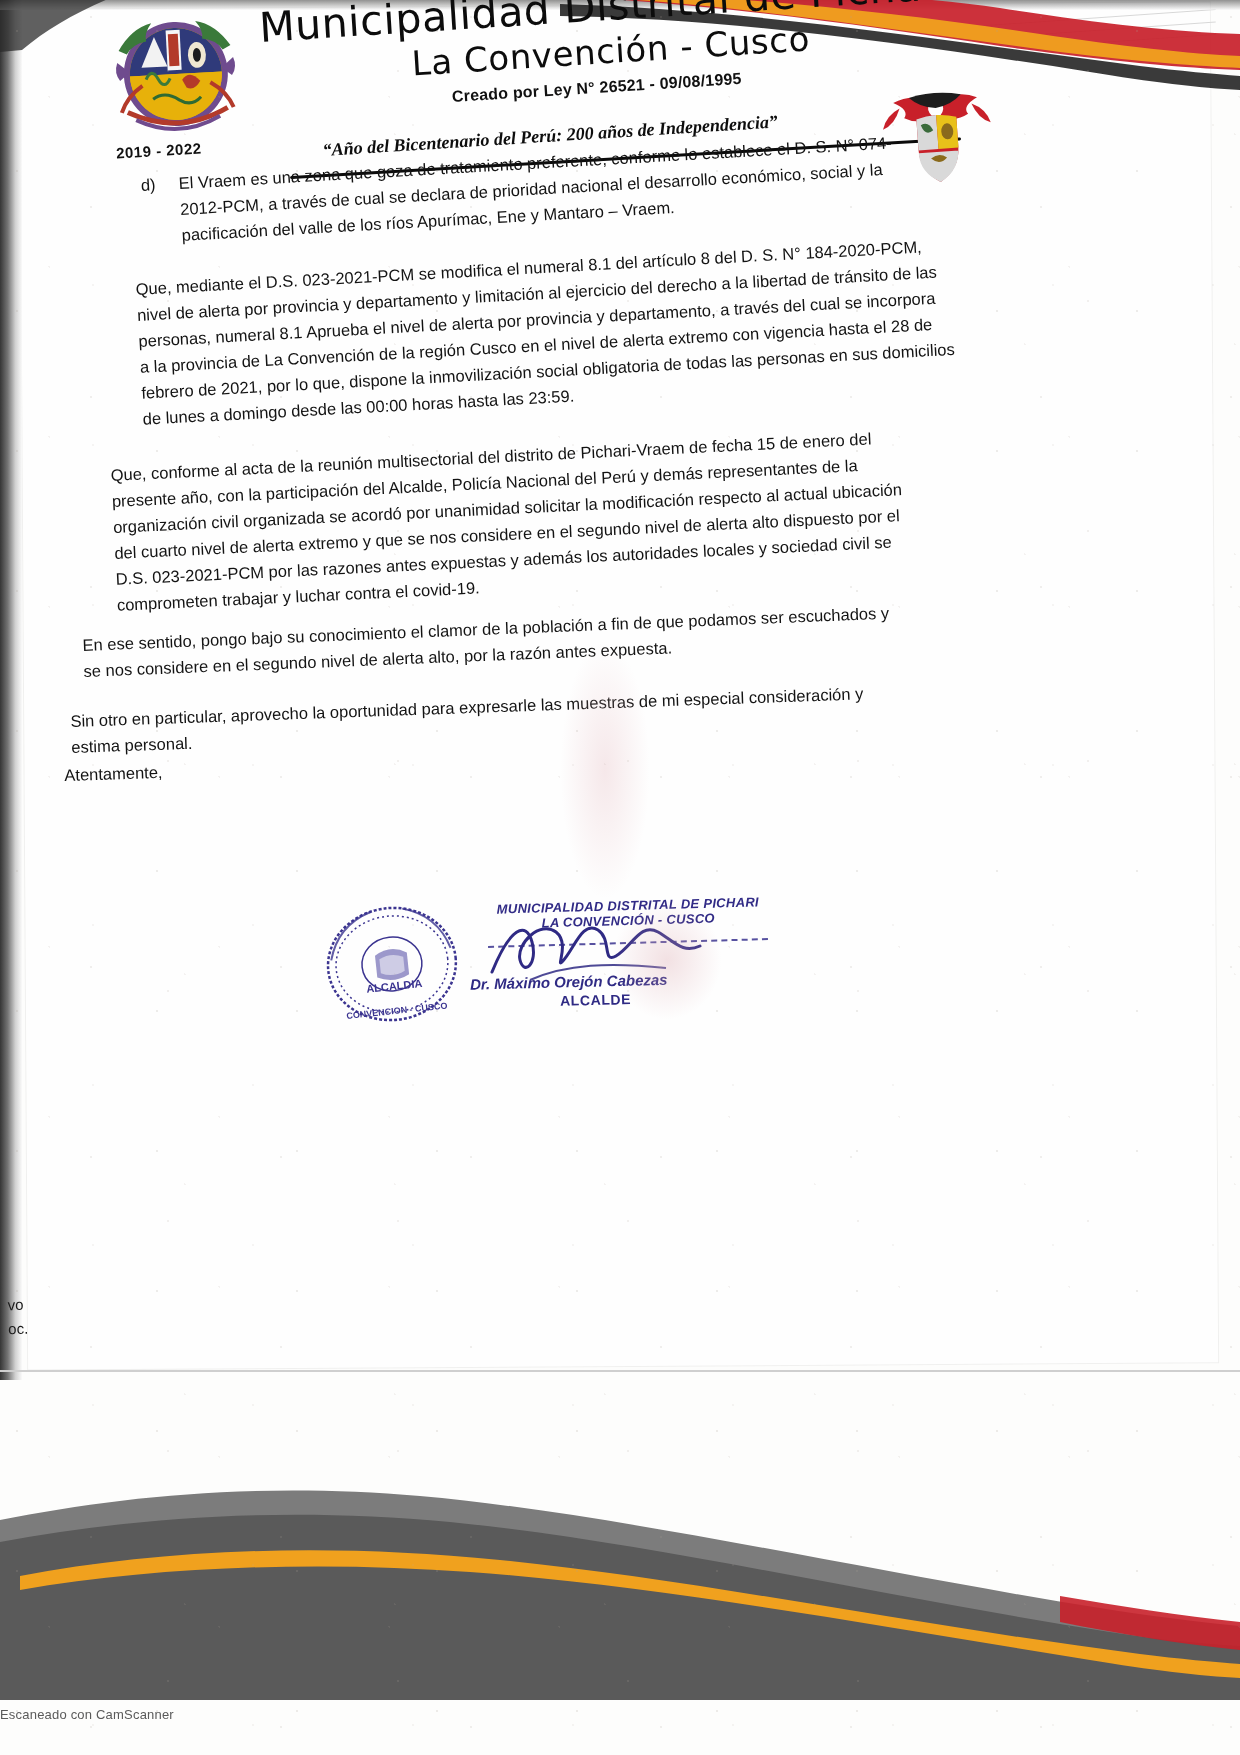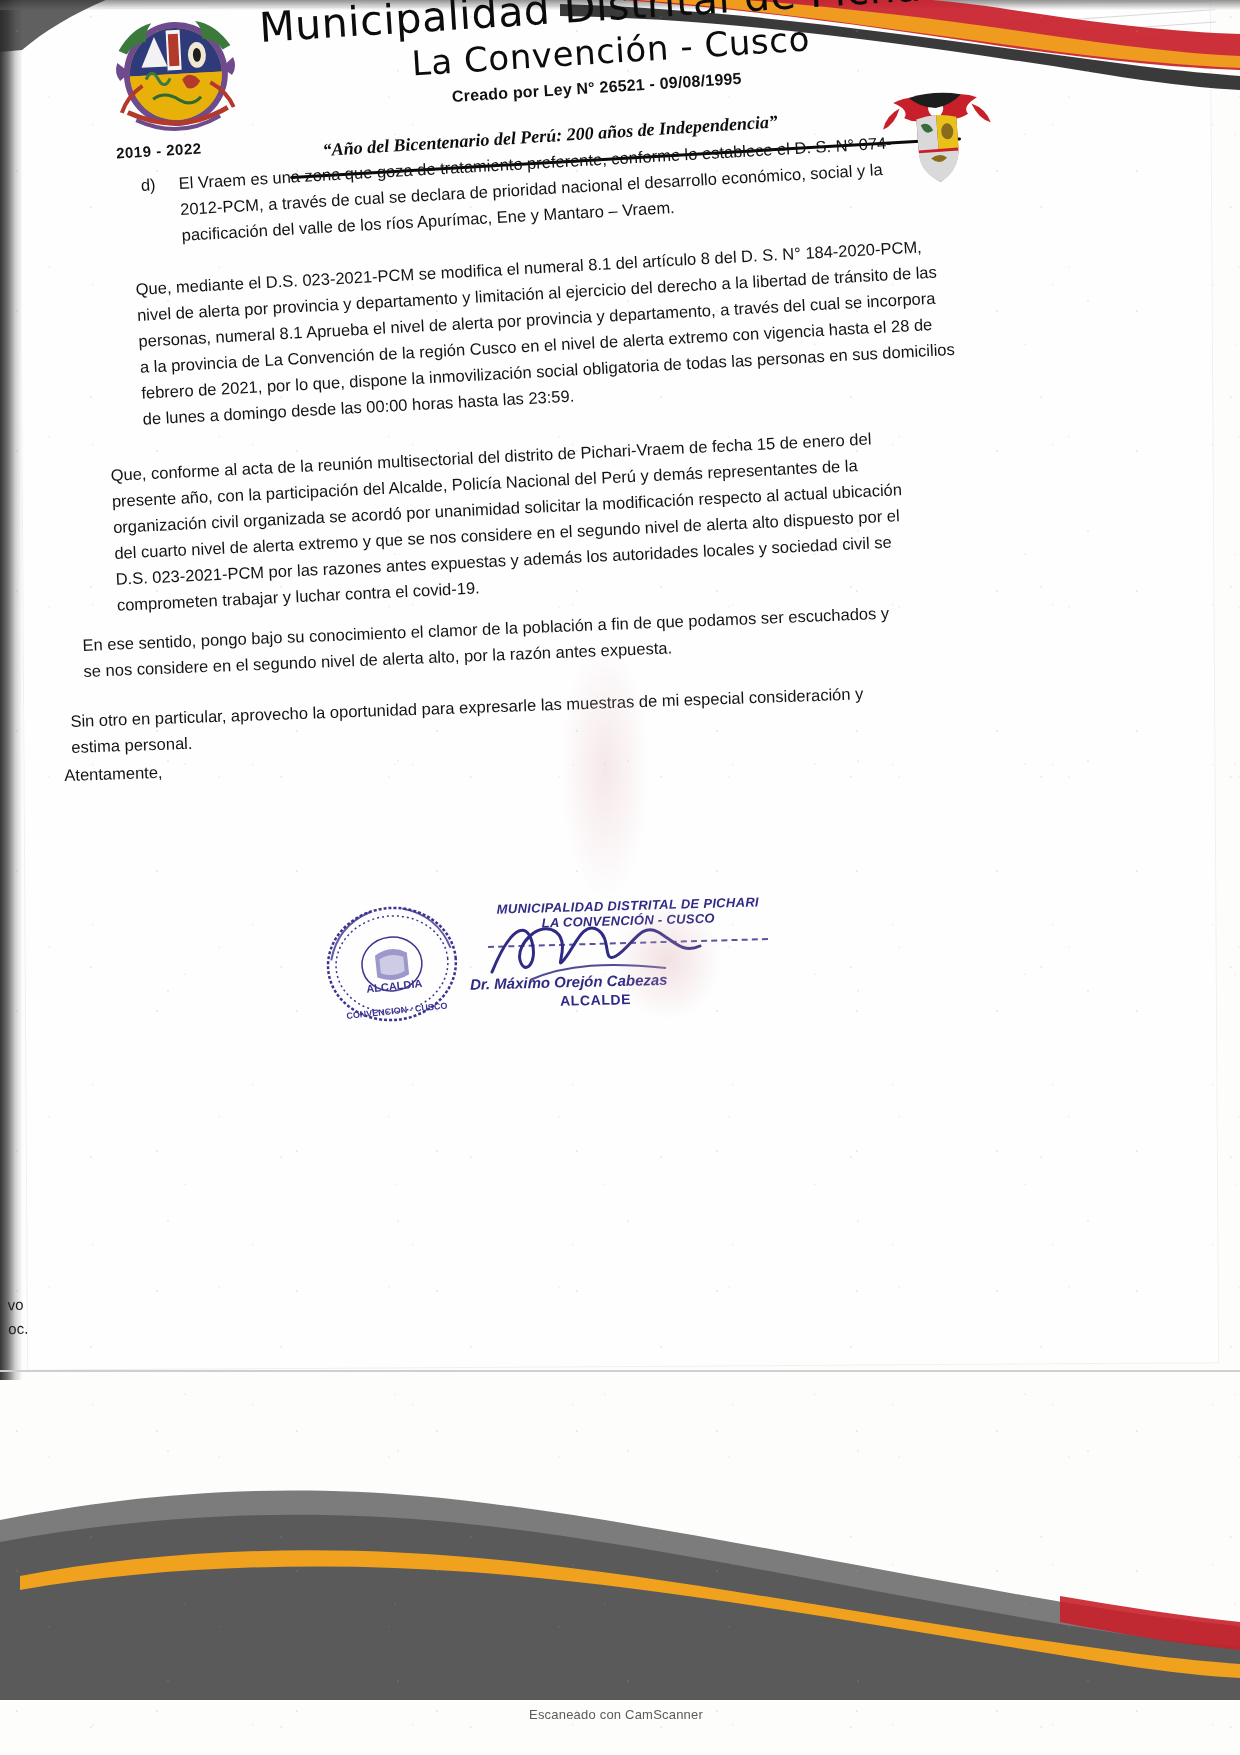--- a/index.html
+++ b/index.html
@@ -160,21 +160,21 @@
     font-size:15px;color:#1a1a1a;line-height:24px;
     font-family:"Liberation Sans",sans-serif;
     transform:rotate(-1.2deg);
   }
 
   
   .bottom-band{position:absolute;left:0;top:1370px;width:1240px;height:330px;overflow:hidden;}
   .band-hr{position:absolute;left:0;top:0;width:1240px;height:2px;background:#cfcfcf;}
 
   .footer-note{
-    position:absolute;left:0;top:1707px;width:1232px;text-align:center;
+    position:absolute;left:0;top:1707px;width:1232px;
     font-size:13px;color:#5a5a5a;letter-spacing:.2px;
     font-family:"Liberation Sans",sans-serif;
   }
 
   
   .noise{
     position:absolute;inset:0;pointer-events:none;opacity:.55;
     background-image:
       radial-gradient(circle at 12% 22%, rgba(170,160,150,.35) 0 1px, transparent 1px),
       radial-gradient(circle at 48% 9%, rgba(170,160,150,.3) 0 1px, transparent 1px),

